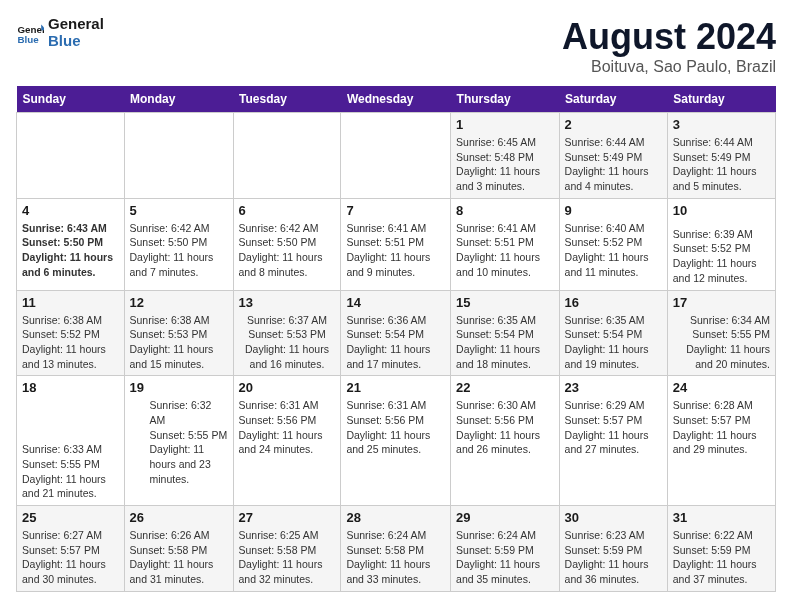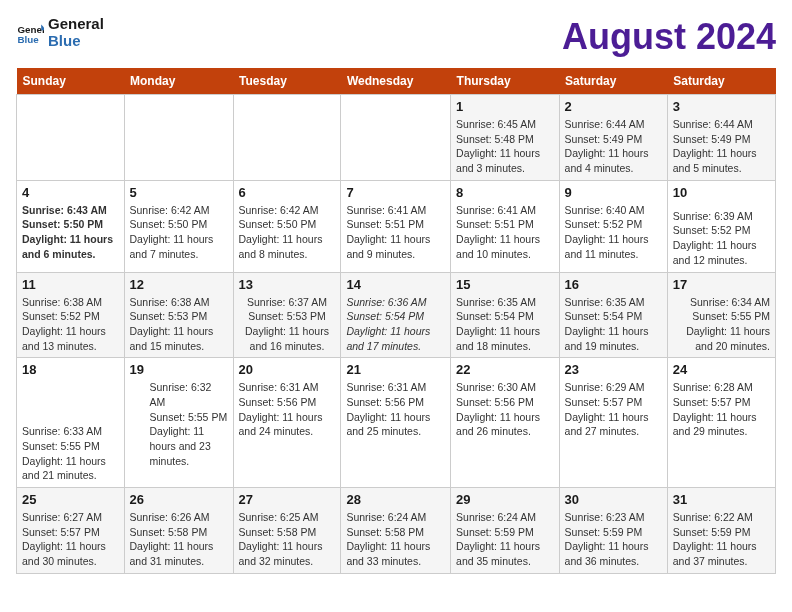--- a/index.html
+++ b/index.html
@@ -24,33 +24,33 @@
     .logo-icon {
       width: 28px;
       height: 28px;
     }
     .title-block {
       text-align: right;
     }
     .main-title {
       font-size: 36px;
       font-weight: bold;
-      color: #4c1d95;
+      color: #0f172a;
     }
     .subtitle {
       font-size: 16px;
       color: #555;
     }
     table {
       width: 100%;
       border-collapse: collapse;
       font-size: 11px;
     }
     thead tr th {
-      background-color: #c2410c;
+      background-color: #4c1d95;
       color: #fff;
       text-align: left;
       padding: 6px 6px;
       font-size: 12px;
       font-weight: bold;
     }
     tbody tr td {
       border: 1px solid #ccc;
       vertical-align: top;
       padding: 4px 5px;
@@ -89,20 +89,21 @@
       <text x="2" y="34" font-size="14" font-weight="bold" fill="#2b6cb0">Blue</text>
       <polygon points="36,8 44,16 36,16" fill="#2b6cb0"></polygon>
     </svg>
     <div>
       <div style="font-size:15px;font-weight:bold;color:#1a1a1a;line-height:1.1;">General</div>
       <div style="font-size:15px;font-weight:bold;color:#2b6cb0;line-height:1.1;">Blue</div>
     </div>
   </div>
   <div class="title-block">
     <div class="main-title">August 2024</div>
+    <div class="subtitle">Boituva, Sao Paulo, Brazil</div>
   </div>
 </div>
 
 <table>
   <thead>
     <tr id="thead-row">
         <th>Sunday</th>
         <th>Monday</th>
         <th>Tuesday</th>
         <th>Wednesday</th>
@@ -194,21 +195,21 @@
 Daylight: 11 hours and 15 minutes.</div>
         </td>
         <td>
           <div class="day-number">13</div>
           <div class="day-info" style="white-space: pre-line; text-align: center;">Sunrise: 6:37 AM
 Sunset: 5:53 PM
 Daylight: 11 hours and 16 minutes.</div>
         </td>
         <td>
           <div class="day-number">14</div>
-          <div class="day-info" style="white-space: pre-line; font-style: italic;">Sunrise: 6:36 AM
+          <div class="day-info" style="white-space: pre-line;">Sunrise: 6:36 AM
 Sunset: 5:54 PM
 Daylight: 11 hours and 17 minutes.</div>
         </td>
         <td>
           <div class="day-number">15</div>
           <div class="day-info" style="white-space: pre-line;">Sunrise: 6:35 AM
 Sunset: 5:54 PM
 Daylight: 11 hours and 18 minutes.</div>
         </td>
         <td>

